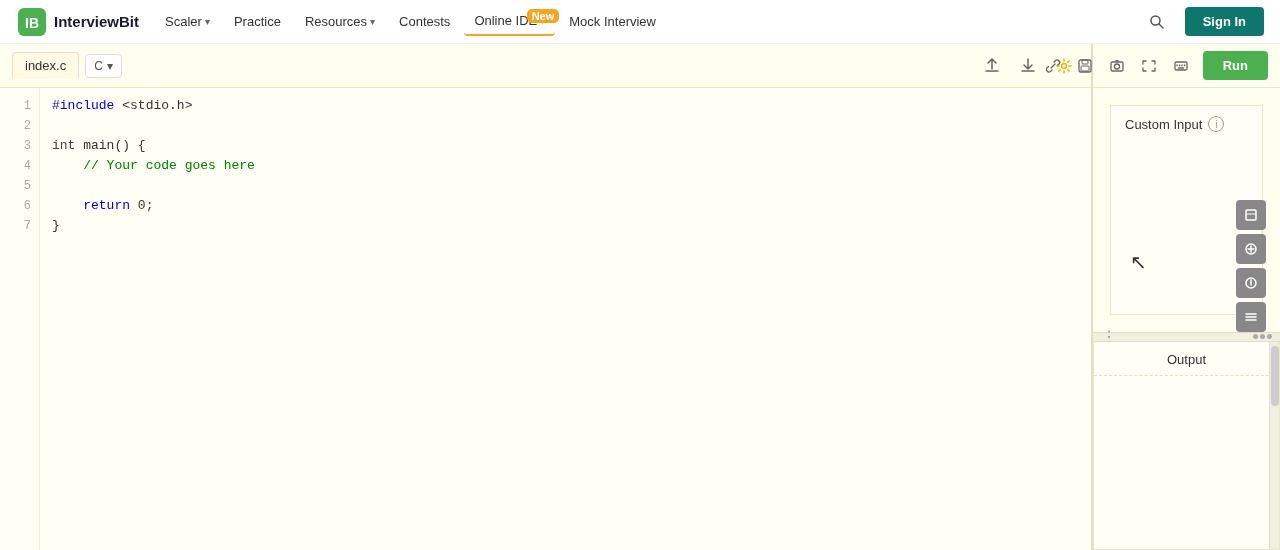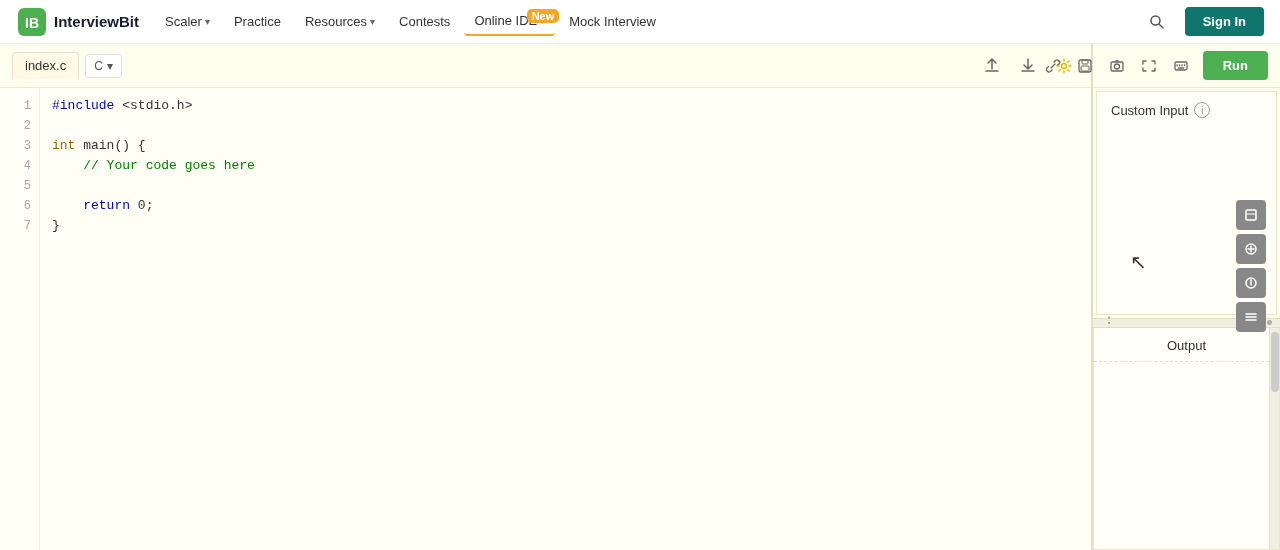--- a/index.html
+++ b/index.html
@@ -215,21 +215,21 @@
     .code-content {
       flex: 1;
       padding: 8px 12px;
       overflow: auto;
       color: #333;
       white-space: pre;
       line-height: 20px;
     }
 
     .code-keyword { color: #0000cc; }
-    .code-type { color: #a16207; }
+    .code-type { color: #404040; }
     .code-comment { color: #008000; }
 
     
     .right-panel {
       width: 188px;
       background: #fffff0;
       display: flex;
       flex-direction: column;
       border-left: 1px solid #e0e0c0;
       position: relative;
@@ -275,21 +275,21 @@
       background: transparent;
     }
 
     
     .custom-input-section {
       flex: 1;
       display: flex;
       flex-direction: column;
       background: #fffff8;
       border: 1px solid #e8e8c8;
-      margin: 3px;
+      margin: 17px;
     }
     .custom-input-header {
       display: flex;
       align-items: center;
       gap: 6px;
       padding: 10px 14px 8px;
       font-size: 13px;
       color: #333;
       font-weight: 500;
     }

